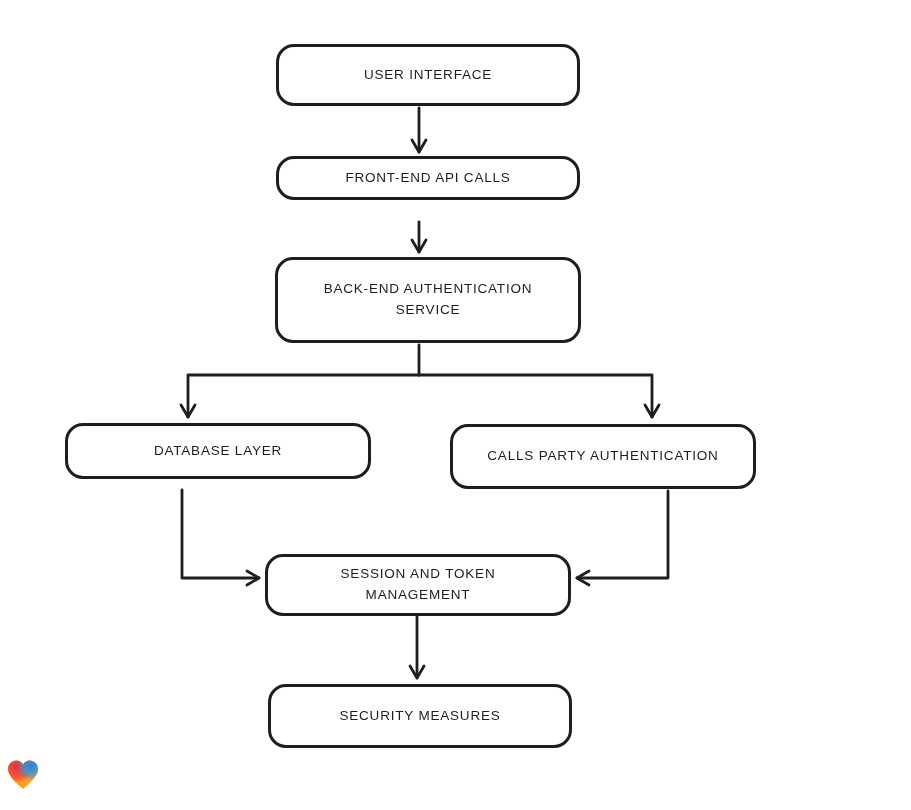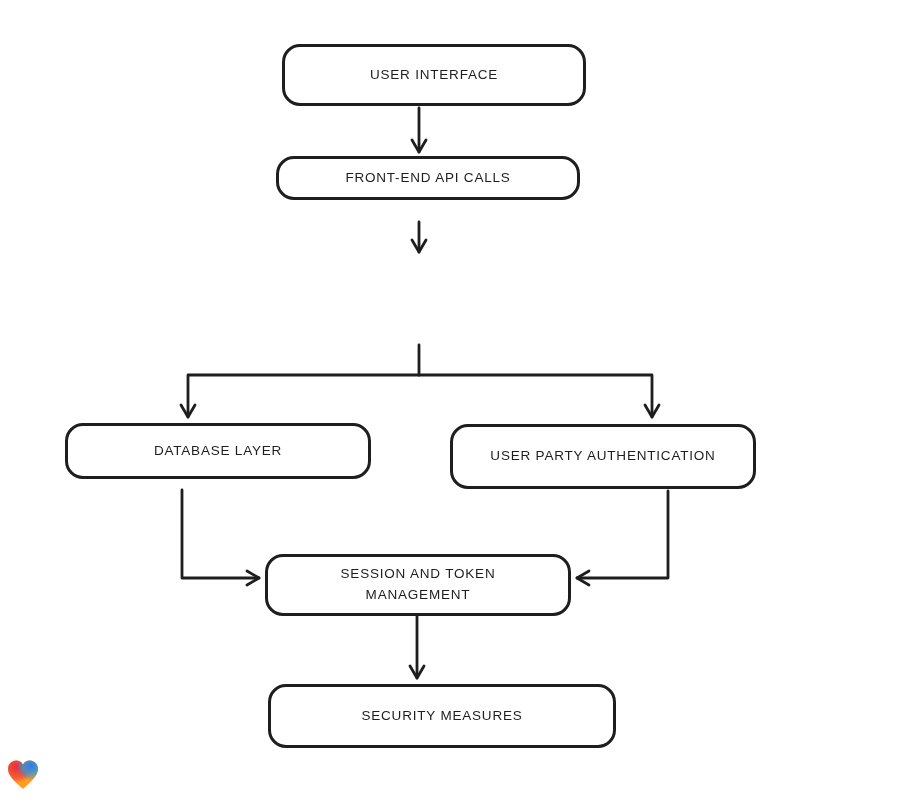--- a/index.html
+++ b/index.html
@@ -25,27 +25,27 @@
     align-items: center;
     justify-content: center;
     text-align: center;
     color: #1e1e1e;
     font-size: 13.5px;
     letter-spacing: 0.8px;
     line-height: 1.55;
     white-space: pre-line;
     z-index: 2;
   }
-  #n-user-interface        { left: 276px; top:  44px; width: 304px; height: 62px; margin-left: 6px; }
+  #n-user-interface        { left: 276px; top:  44px; width: 304px; height: 62px; }
   #n-front-end-api-calls   { left: 276px; top: 156px; width: 304px; height: 44px; }
   #n-back-end-auth         { left: 275px; top: 257px; width: 306px; height: 86px; }
   #n-database-layer        { left:  65px; top: 423px; width: 306px; height: 56px; }
   #n-third-party-auth      { left: 450px; top: 424px; width: 306px; height: 65px; }
   #n-session-token         { left: 265px; top: 554px; width: 306px; height: 62px; }
-  #n-security-measures     { left: 268px; top: 684px; width: 348px; height: 64px; }
+  #n-security-measures     { left: 268px; top: 684px; width: 304px; height: 64px; }
 
   #edges {
     position: absolute;
     left: 0; top: 0;
     width: 911px;
     height: 810px;
     z-index: 1;
   }
   #edges path {
     fill: none;
@@ -82,24 +82,26 @@
     <path d="M419,375 L652,375 L652,417" marker-end="url(#arrow)"></path>
     <path d="M182,490 L182,578 L259,578" marker-end="url(#arrow)"></path>
     <path d="M668,491 L668,578 L577,578" marker-end="url(#arrow)"></path>
     <path d="M417,606 L417,678" marker-end="url(#arrow)"></path>
   </svg>
 
   <div class="node" id="n-user-interface">USER INTERFACE</div>
 
   <div class="node" id="n-front-end-api-calls">FRONT-END API CALLS</div>
 
+  <div class="node" id="n-back-end-auth">BACK-END AUTHENTICATION
+SERVICE</div>
 
   <div class="node" id="n-database-layer">DATABASE LAYER</div>
 
-  <div class="node" id="n-third-party-auth">USER PARTY AUTHENTICATION</div>
+  <div class="node" id="n-third-party-auth">CALLS PARTY AUTHENTICATION</div>
 
   <div class="node" id="n-session-token">SESSION AND TOKEN
 MANAGEMENT</div>
 
   <div class="node" id="n-security-measures">SECURITY MEASURES</div>
 
   <div id="logo-badge">
     <svg width="34" height="32" viewBox="0 0 34 32" xmlns="http://www.w3.org/2000/svg">
       <defs>
         <radialGradient id="g-red" cx="27%" cy="22%" r="58%">

